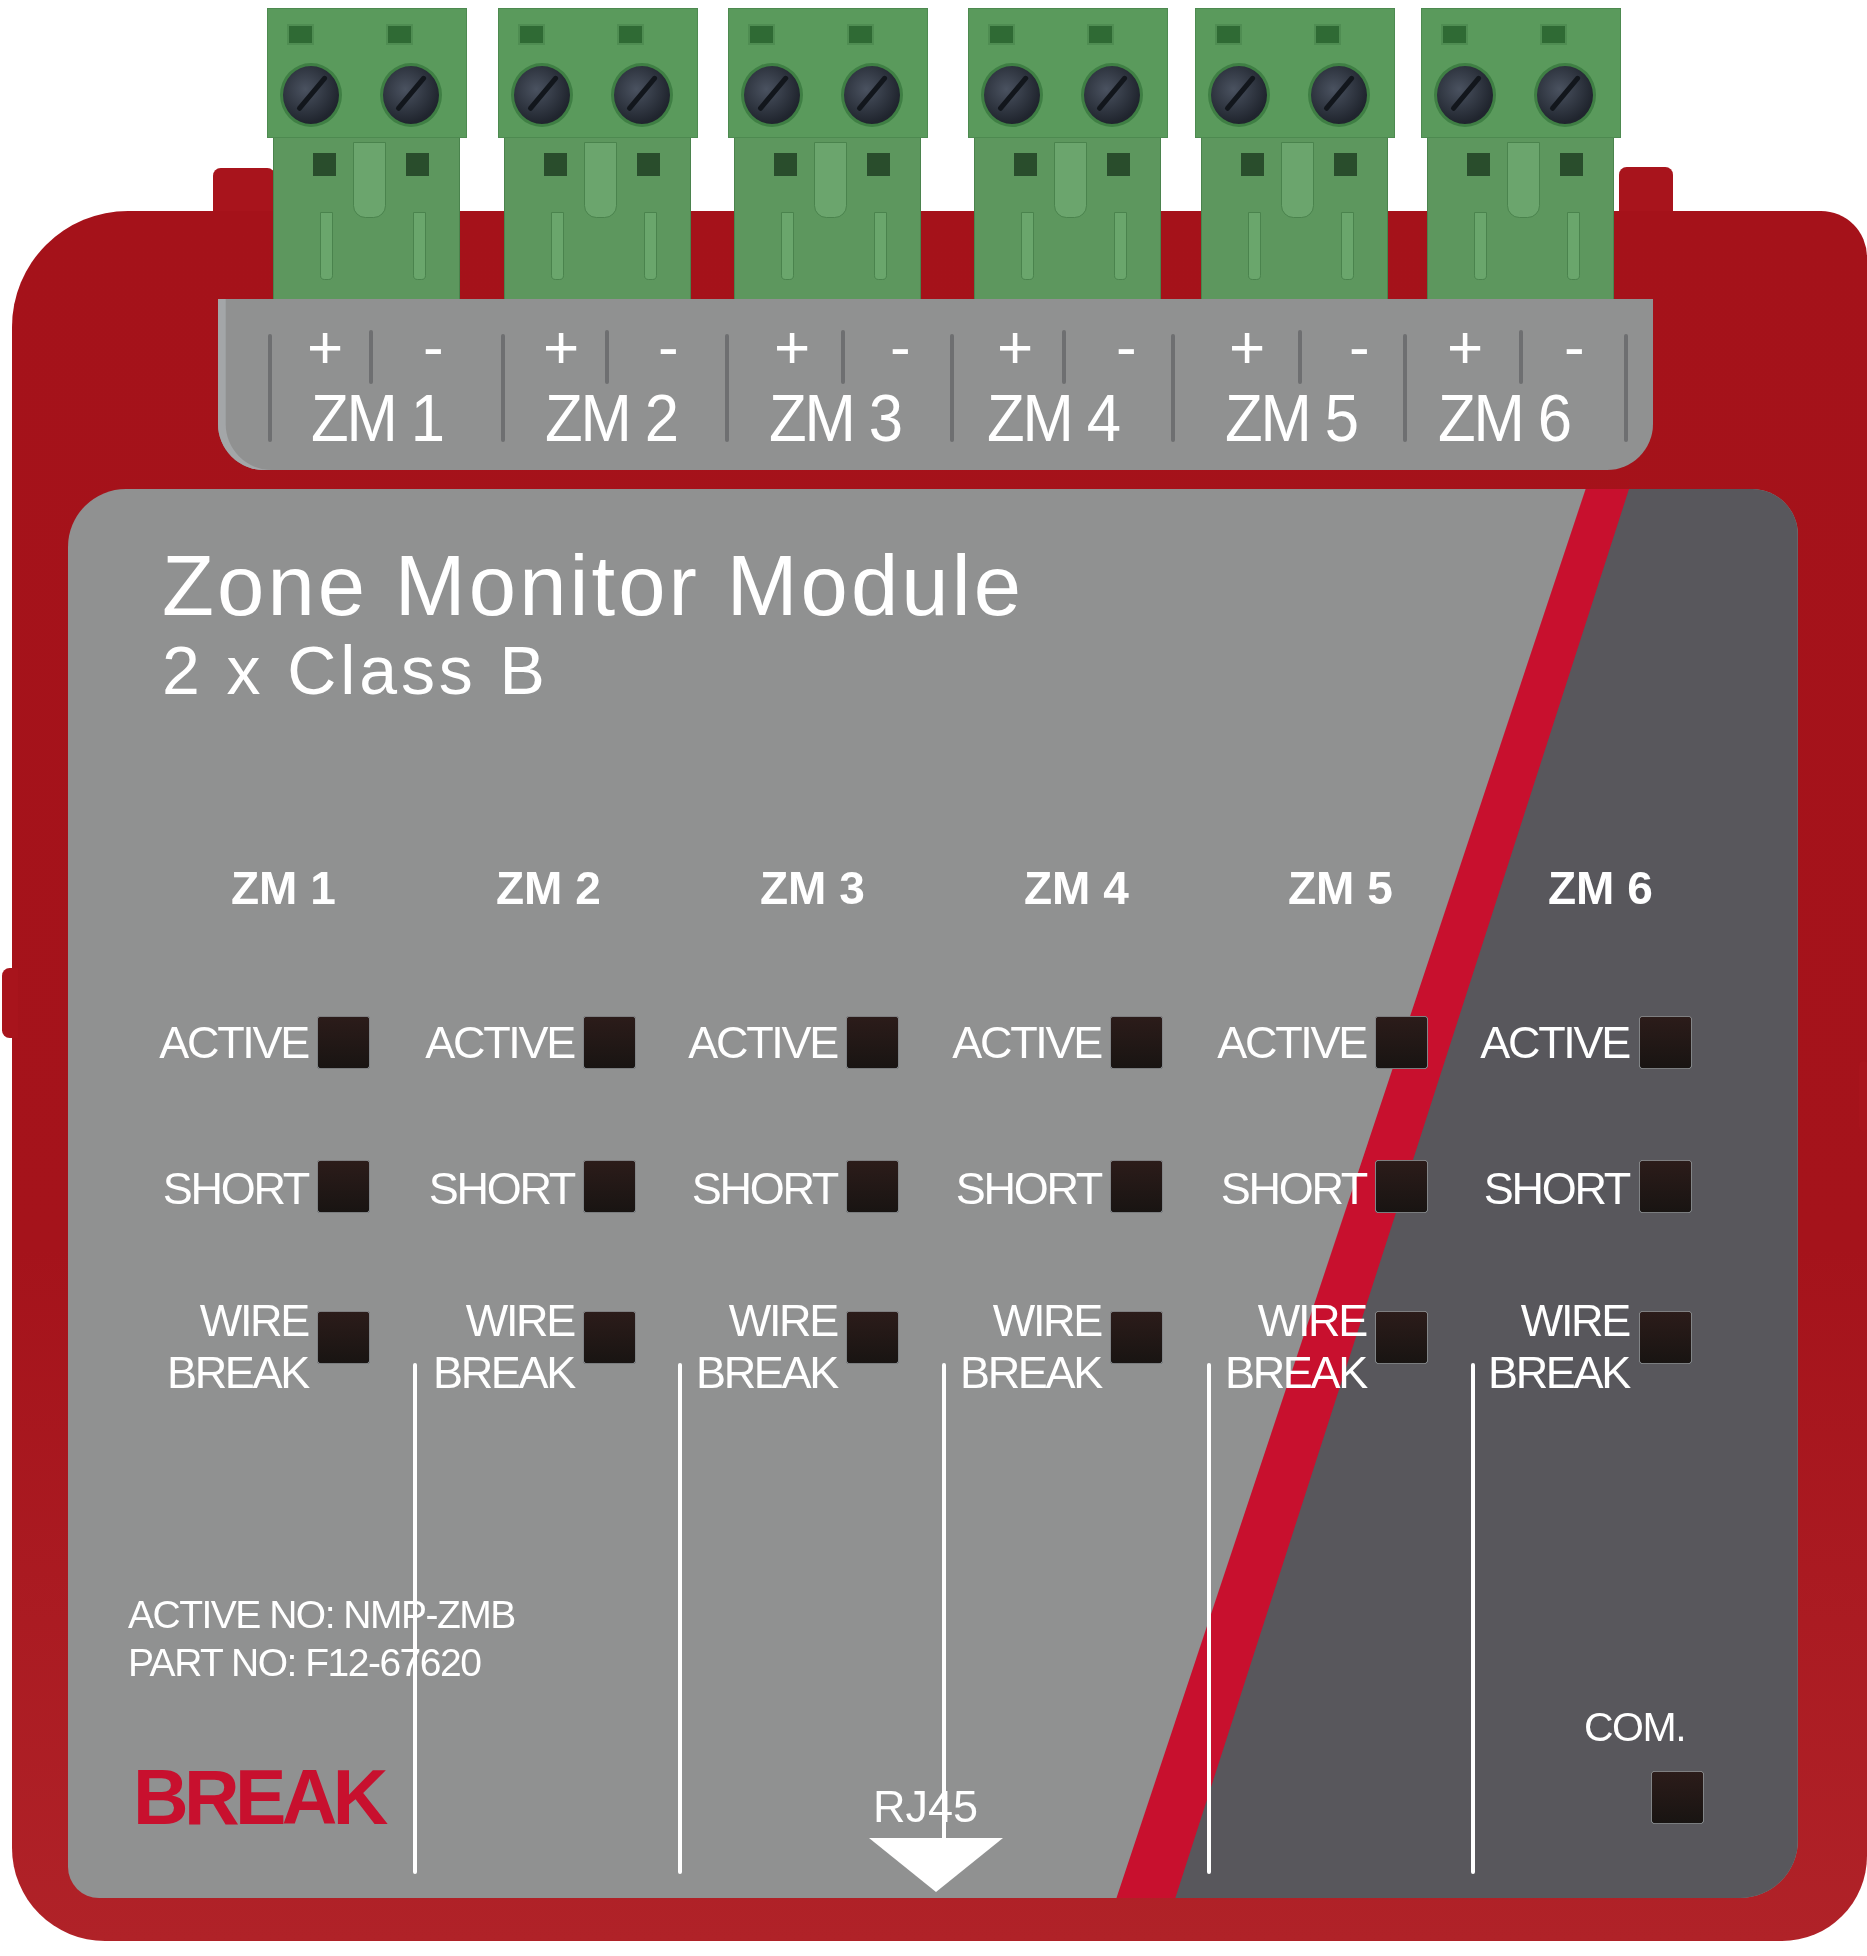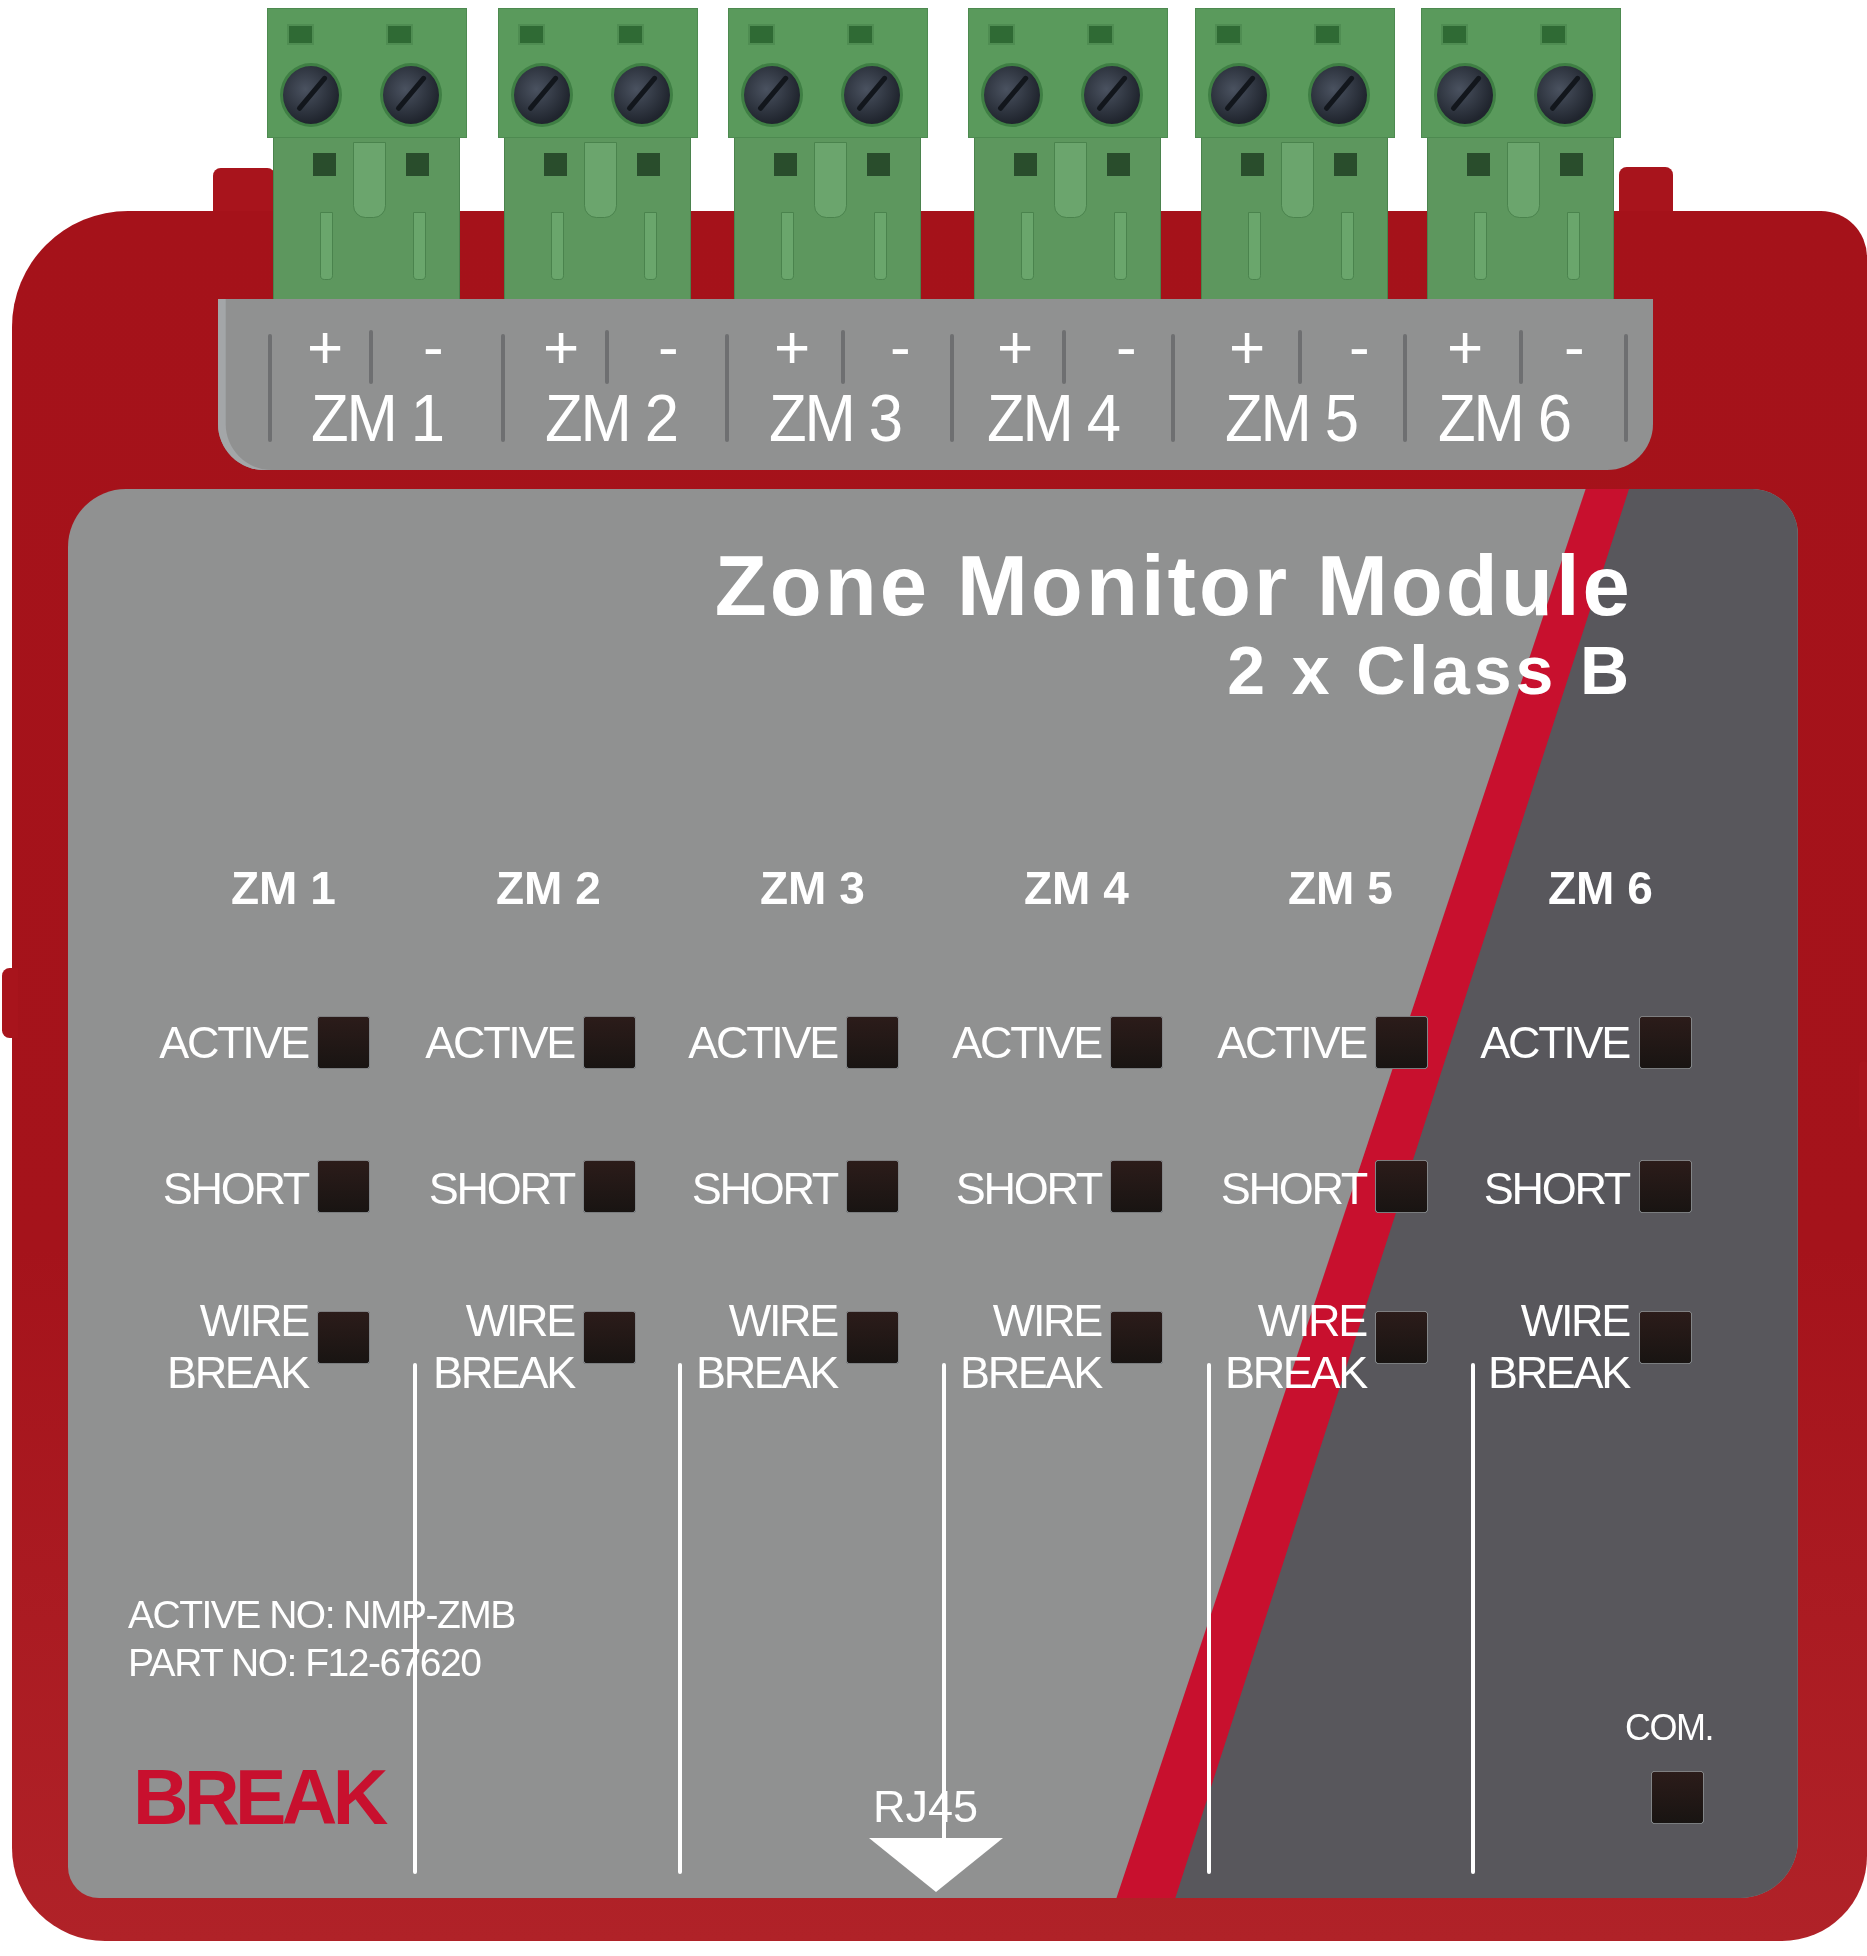--- a/index.html
+++ b/index.html
@@ -19,21 +19,21 @@
   .tb-pin{position:absolute;top:74px;width:11px;height:66px;background:#6aa66c;border:1.5px solid #4a834d;border-radius:0 0 4.6px 4.6px;}
   .tb-latch{position:absolute;left:79px;top:3.9px;width:31px;height:74px;background:#6ba56d;border:1.5px solid #4a834d;border-radius:0 0 12.4px 12.4px;}
   
   .strip{left:218px;top:299px;width:1435px;height:171px;background:#909191;border-radius:0 0 46px 46px;box-shadow:inset 7.7px 0 0 #a3a6a8;}
   .strip-div{position:absolute;top:35px;width:3.9px;height:108px;background:#6e6f71;border-radius:2.3px;}
   .strip-sign{position:absolute;top:17px;color:#fff;font-size:62px;line-height:62px;}
   .strip-zone{position:absolute;top:85px;color:#fff;font-size:67px;line-height:67px;letter-spacing:-2.3px;transform:scaleX(0.92);transform-origin:left top;}
   
   .face{left:68px;top:489px;width:1730px;height:1409px;border-radius:58px 46px 58px 31px;overflow:hidden;background:#909191;}
   .face svg{position:absolute;left:0;top:0;}
-  .title{position:absolute;left:0;width:1471px;text-align:right;color:#fff;font-weight:bold;}
+  .title{position:absolute;left:0;width:1471px;text-align:left;color:#fff;font-weight:normal;}
   .zm-head{position:absolute;top:866px;color:#fff;font-weight:bold;font-size:46px;line-height:46px;}
   .col-div{position:absolute;top:874px;width:3.9px;height:511px;background:#fff;border-radius:2.3px;}
   .led-label{position:absolute;color:#fff;font-size:45px;line-height:45px;text-align:right;letter-spacing:-2.3px;white-space:nowrap;}
   .led{position:absolute;width:53px;height:53px;background:linear-gradient(180deg,#2c1c1a,#181412);border-radius:3.9px;box-shadow:0 0 0 0.8px #9aa0a4 inset;}
   .info{position:absolute;color:#fff;font-size:39px;line-height:39px;letter-spacing:-1.5px;}
   .brand{position:absolute;color:#c8102e;font-weight:bold;font-size:77px;line-height:77px;letter-spacing:-4.6px;}
   .rj-label{position:absolute;color:#fff;font-size:45px;line-height:45px;}
   .rj-arrow{position:absolute;width:0;height:0;border-left:67px solid transparent;border-right:67px solid transparent;border-top:54px solid #fff;}
 </style>
 </head>
@@ -256,16 +256,16 @@
       <div class="led-label" style="right: 169px; top: 861px;">BREAK</div>
       <div class="led" style="left: 1571px; top: 527px;"></div>
       <div class="led" style="left: 1571px; top: 671px;"></div>
       <div class="led" style="left: 1571px; top: 822px;"></div>
     </div>
   <div class="info" style="left:60px;top:1106px;">ACTIVE NO: NMP-ZMB</div>
   <div class="info" style="left:60px;top:1154px;">PART NO: F12-67620</div>
   <div class="brand" style="left:65px;top:1270px;">BREAK</div>
   <div class="rj-label" style="left:805px;top:1295px;">RJ45</div>
   <div class="rj-arrow" style="left:801px;top:1349px;"></div>
-  <div class="info" style="left:1557px;top:1219px;font-size:36px;">COM.</div>
+  <div class="info" style="left:1516px;top:1219px;font-size:41px;">COM.</div>
   <div class="led" style="left:1583px;top:1282px;width:53px;height:53px;"></div>
 </div>
 
 
 </body></html>

